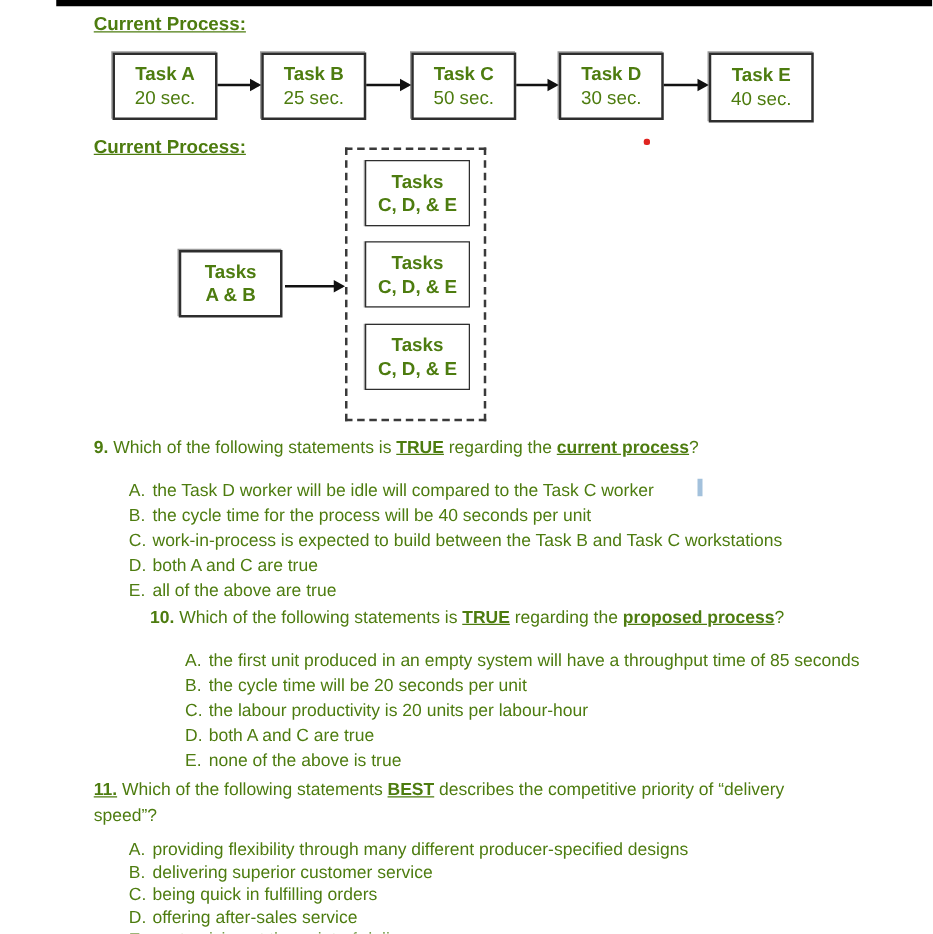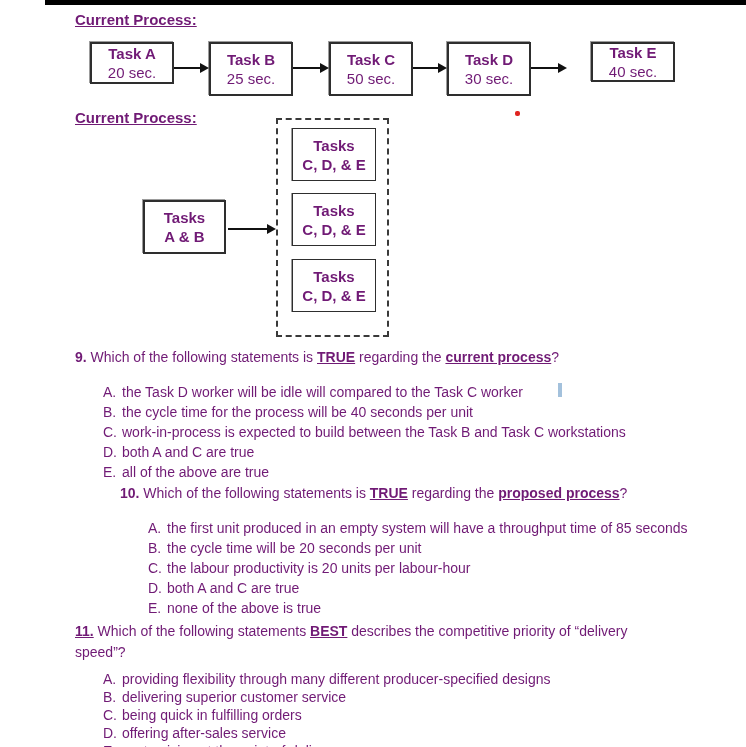--- a/index.html
+++ b/index.html
@@ -1,18 +1,18 @@
 <!DOCTYPE html>
 <html><head>
 <meta charset="utf-8">
 <style>
   html,body { margin:0; padding:0; background:#fff; }
   .page {
     position:relative; width:746px; height:747px; background:#ffffff;
-    font-family:"Liberation Sans", sans-serif; color:#701a75; overflow:hidden;
+    font-family:"Liberation Sans", sans-serif; color:#4d7c0f; overflow:hidden;
   }
   .topbar { position:absolute; left:45px; top:0; width:701px; height:5px; }
 
   .sec-heading {
     position:absolute; font-size:15px; font-weight:bold;
     text-decoration:underline; line-height:17px; white-space:nowrap;
   }
 
   
   .tbox {
@@ -50,37 +50,37 @@
 </style>
 </head>
 <body>
 
 <div class="page">
 
   <div class="topbar" style="background-color: rgb(0, 0, 0);"></div>
 
   <div class="sec-heading" style="left:75px; top:11px;">Current Process:</div>
 
-  <div class="tbox" style="left:90px; top:42px; width:84px; height:42px;">
+  <div class="tbox" style="left:90px; top:42px; width:84px; height:54px;">
     <div class="bold-line">Task A</div>
     <div>20 sec.</div>
   </div>
   <div class="tbox" style="left:209px; top:42px; width:84px; height:54px;">
     <div class="bold-line">Task B</div>
     <div>25 sec.</div>
   </div>
   <div class="tbox" style="left:329px; top:42px; width:84px; height:54px;">
     <div class="bold-line">Task C</div>
     <div>50 sec.</div>
   </div>
   <div class="tbox" style="left:447px; top:42px; width:84px; height:54px;">
     <div class="bold-line">Task D</div>
     <div>30 sec.</div>
   </div>
-  <div class="tbox" style="left:567px; top:42px; width:84px; height:40px;margin-left:24px;">
+  <div class="tbox" style="left:567px; top:42px; width:84px; height:56px;">
     <div class="bold-line">Task E</div>
     <div>40 sec.</div>
   </div>
 
   <div class="arrow" style="left:174px; top:67px; width:33px;"></div>
   <div class="arrow" style="left:293px; top:67px; width:34px;"></div>
   <div class="arrow" style="left:413px; top:67px; width:32px;"></div>
   <div class="arrow" style="left:531px; top:67px; width:34px;"></div>
 
   <div class="sec-heading" style="left:75px; top:109px;">Current Process:</div>

